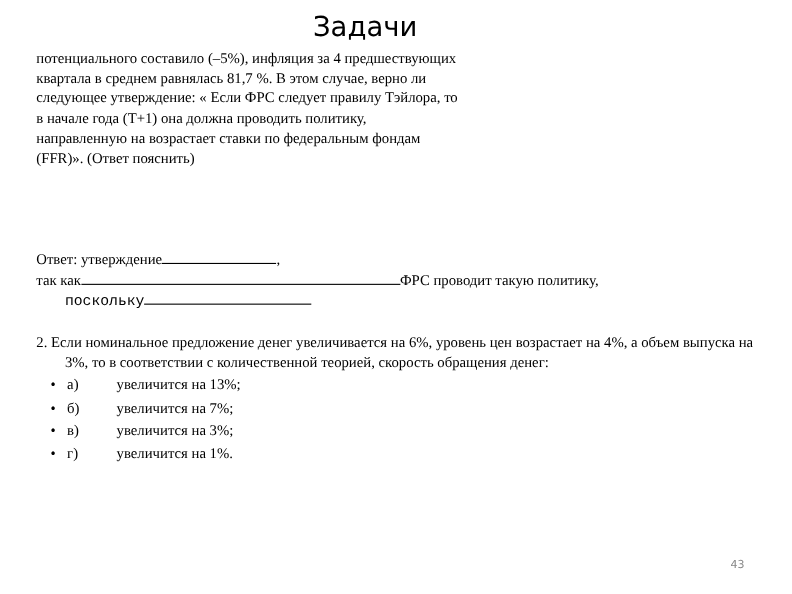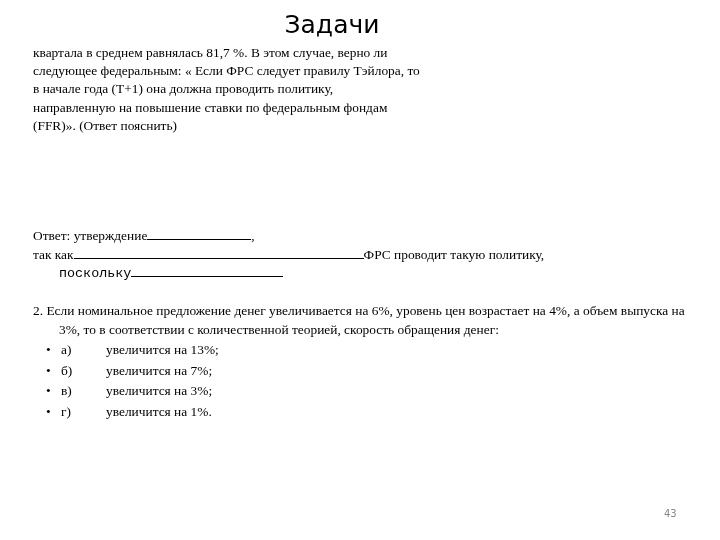--- a/index.html
+++ b/index.html
@@ -34,24 +34,25 @@
       position: absolute; left: 664px; top: 508px; font-family: "DejaVu Sans", sans-serif;
       font-size: 10px; color: #888;
     }
   </style>
 </head>
 <body>
 
 <div class="title">Задачи</div>
 
 <div class="p1">
+  <div>потенциального составило (–5%), инфляция за 4 предшествующих</div>
   <div>квартала в среднем равнялась 81,7 %. В этом случае, верно ли</div>
-  <div>следующее федеральным: « Если ФРС следует правилу Тэйлора, то</div>
+  <div>следующее утверждение: « Если ФРС следует правилу Тэйлора, то</div>
   <div>в начале года (T+1)  она должна проводить политику,</div>
-  <div>направленную на повышение ставки по федеральным фондам</div>
+  <div>направленную на возрастает ставки по федеральным фондам</div>
   <div>(FFR)». (Ответ пояснить)</div>
 </div>
 
 <div class="ans">
   <div>
     <span>Ответ: утверждение</span><span class="blank" style="width:104px"></span><span>,</span>
   </div>
   <div>
     <span>так как</span><span class="blank" style="width:290px"></span><span>ФРС проводит такую политику,</span>
   </div>

